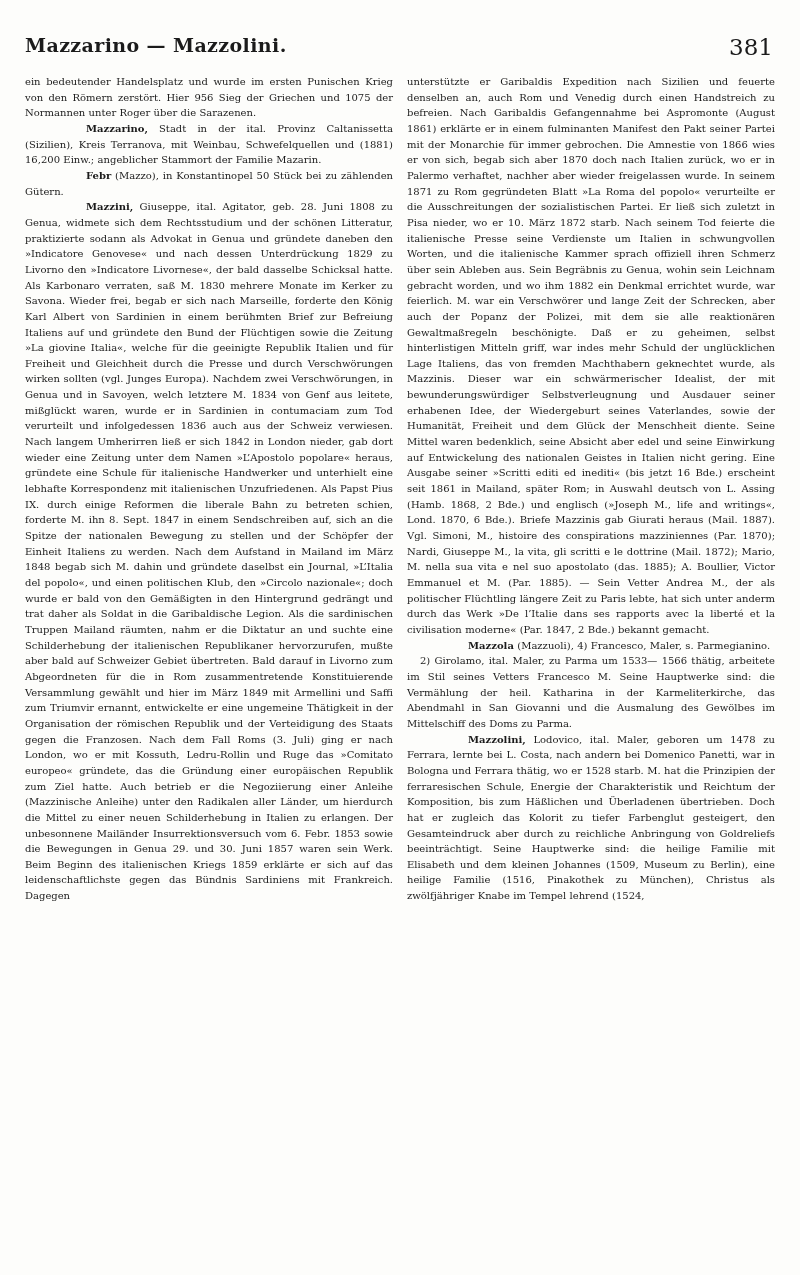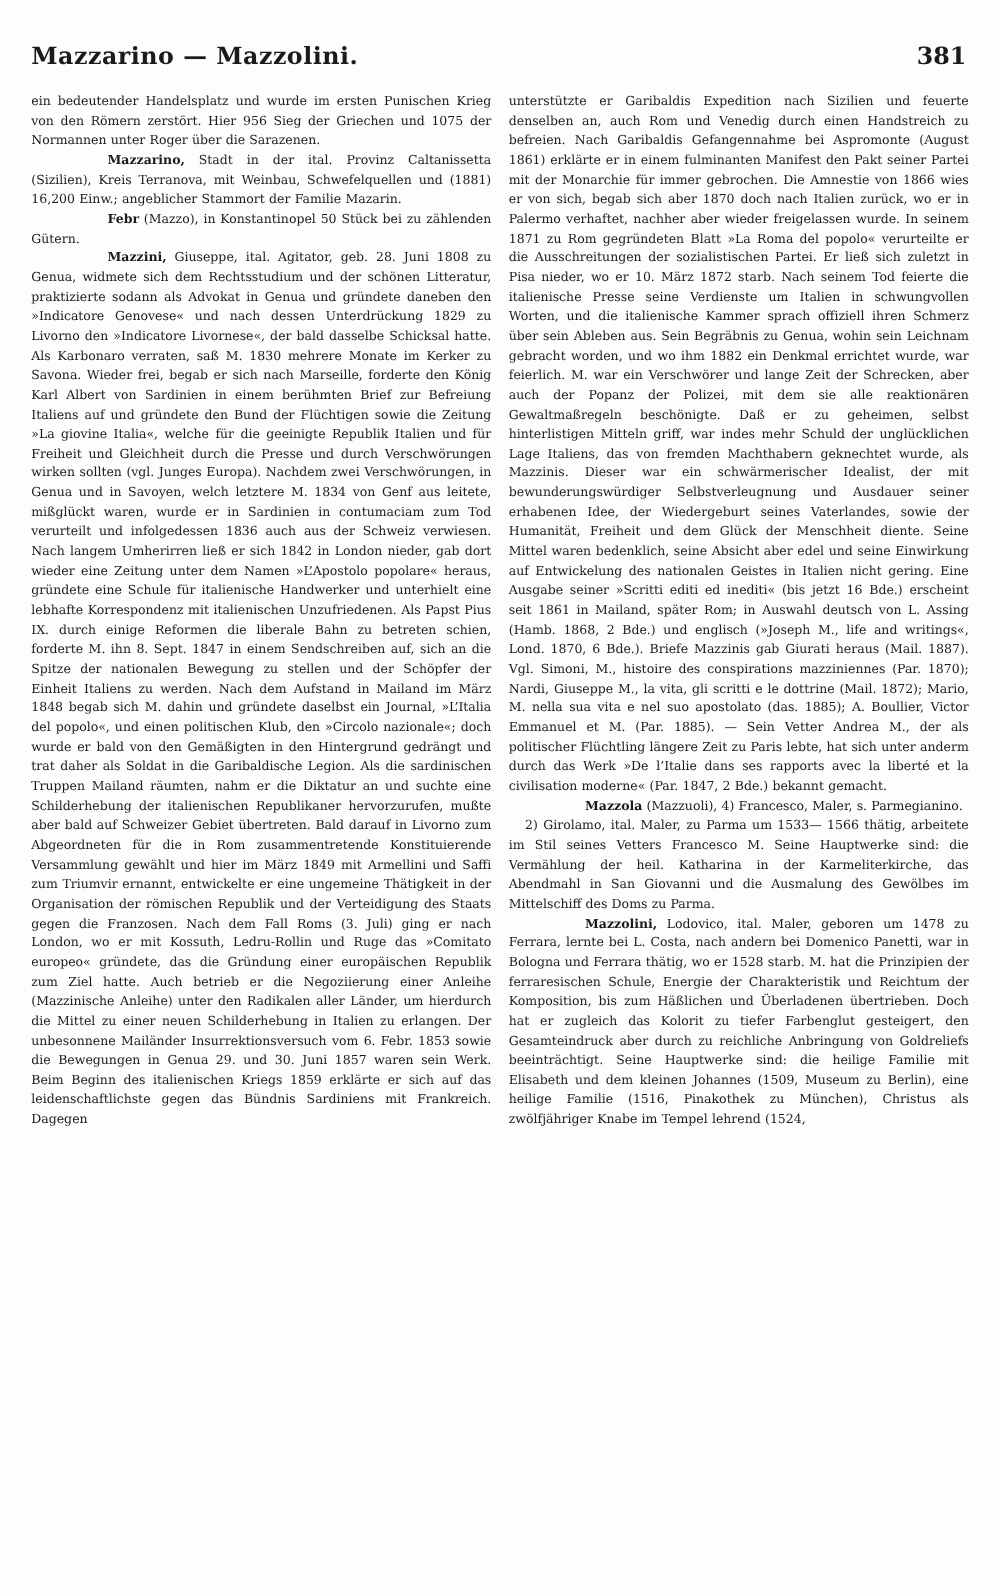--- a/index.html
+++ b/index.html
@@ -24,22 +24,22 @@
     position:absolute;
     left:0; right:40px; top:4px;
     text-align:left;
     font-size:19px;
     font-weight:bold;
     letter-spacing:0.4px;
   }
   .page-number {
     position:absolute;
     right:2px; top:4px;
-    font-size:19px;
-    font-weight:bold;
+    font-size:23px;
+    font-weight:normal;
   }
   .columns {
     display:flex;
     gap:14px;
     margin-top:10px;
   }
   .column {
     width:368px;
     font-size:10px;
     line-height:15.65px;

